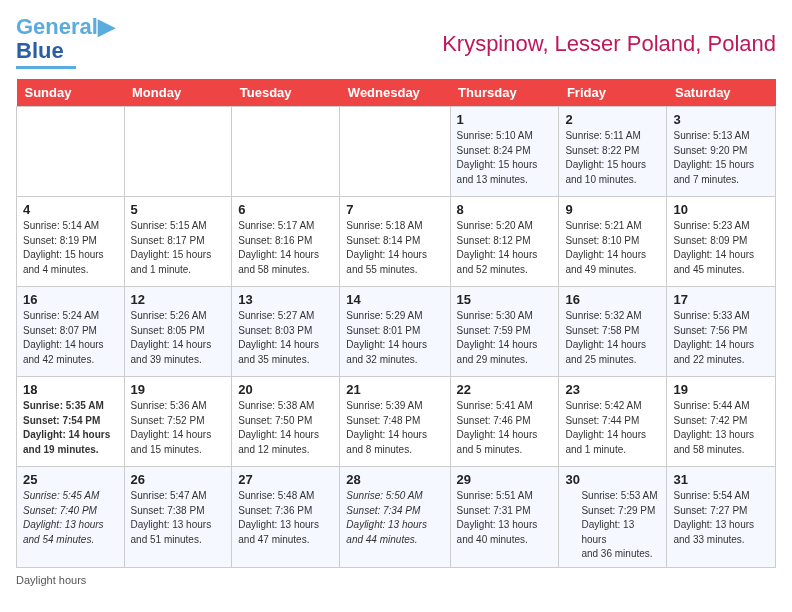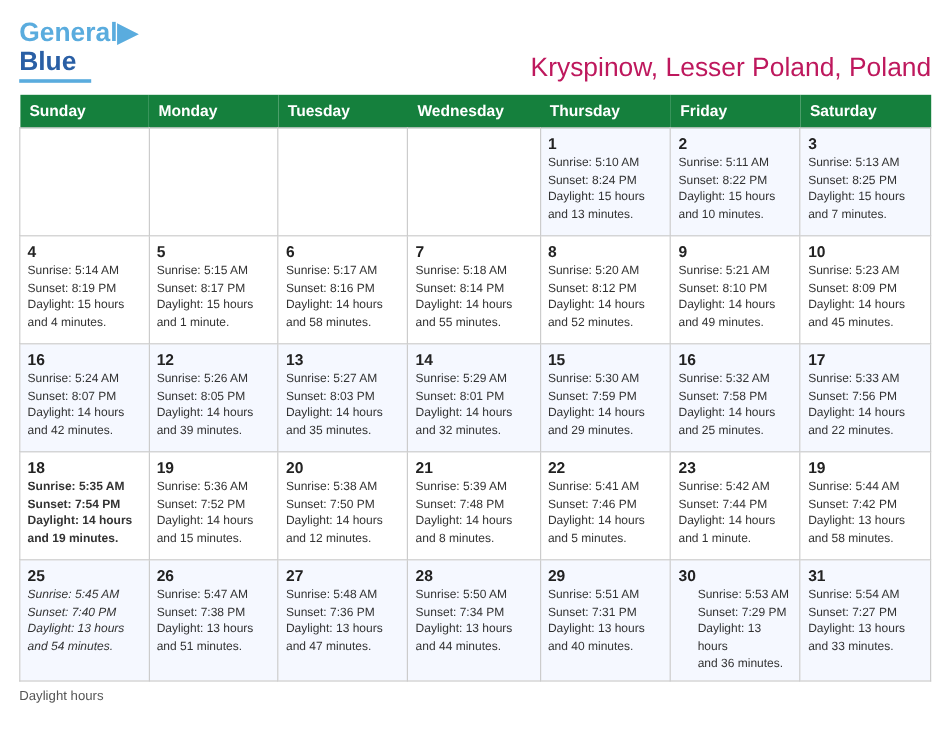--- a/index.html
+++ b/index.html
@@ -6,21 +6,21 @@
     body {
       font-family: Arial, sans-serif;
       background: #fff;
       width: 792px;
       min-height: 612px;
       padding: 16px;
     }
     .header-area {
       display: flex;
       justify-content: space-between;
-      align-items: flex-end;
+      align-items: center;
       margin-bottom: 10px;
     }
     .logo {
       display: flex;
       flex-direction: column;
       align-items: flex-start;
     }
     .logo-text {
       font-size: 22px;
       font-weight: bold;
@@ -48,21 +48,21 @@
       font-size: 22px;
       color: #be185d;
       margin-top: 2px;
     }
     .calendar-table {
       width: 100%;
       border-collapse: collapse;
       font-size: 11px;
     }
     .calendar-table th {
-      background: #15803d;
+      background: #ef4444;
       color: #fff;
       text-align: left;
       padding: 6px 8px;
       font-size: 13px;
       font-weight: bold;
     }
     .calendar-table td {
       border: 1px solid #ccc;
       vertical-align: top;
       padding: 5px 6px;
@@ -144,21 +144,21 @@
         <td>
           <span class="day-number">2</span>
           <div class="day-info" style="white-space: pre-line;">Sunrise: 5:11 AM
 Sunset: 8:22 PM
 Daylight: 15 hours
 and 10 minutes.</div>
         </td>
         <td>
           <span class="day-number">3</span>
           <div class="day-info" style="white-space: pre-line;">Sunrise: 5:13 AM
-Sunset: 8:25 PM
+Sunset: 9:20 PM
 Daylight: 15 hours
 and 7 minutes.</div>
         </td>
       </tr>
       <tr>
         <td>
           <span class="day-number">4</span>
           <div class="day-info" style="white-space: pre-line;">Sunrise: 5:14 AM
 Sunset: 8:19 PM
 Daylight: 15 hours
@@ -326,21 +326,21 @@
         </td>
         <td>
           <span class="day-number">27</span>
           <div class="day-info" style="white-space: pre-line;">Sunrise: 5:48 AM
 Sunset: 7:36 PM
 Daylight: 13 hours
 and 47 minutes.</div>
         </td>
         <td>
           <span class="day-number">28</span>
-          <div class="day-info" style="white-space: pre-line;">Sunrise: 5:50 AM
+          <div class="day-info" style="white-space: pre-line; font-style: italic;">Sunrise: 5:50 AM
 Sunset: 7:34 PM
 Daylight: 13 hours
 and 44 minutes.</div>
         </td>
         <td>
           <span class="day-number">29</span>
           <div class="day-info" style="white-space: pre-line;">Sunrise: 5:51 AM
 Sunset: 7:31 PM
 Daylight: 13 hours
 and 40 minutes.</div>

